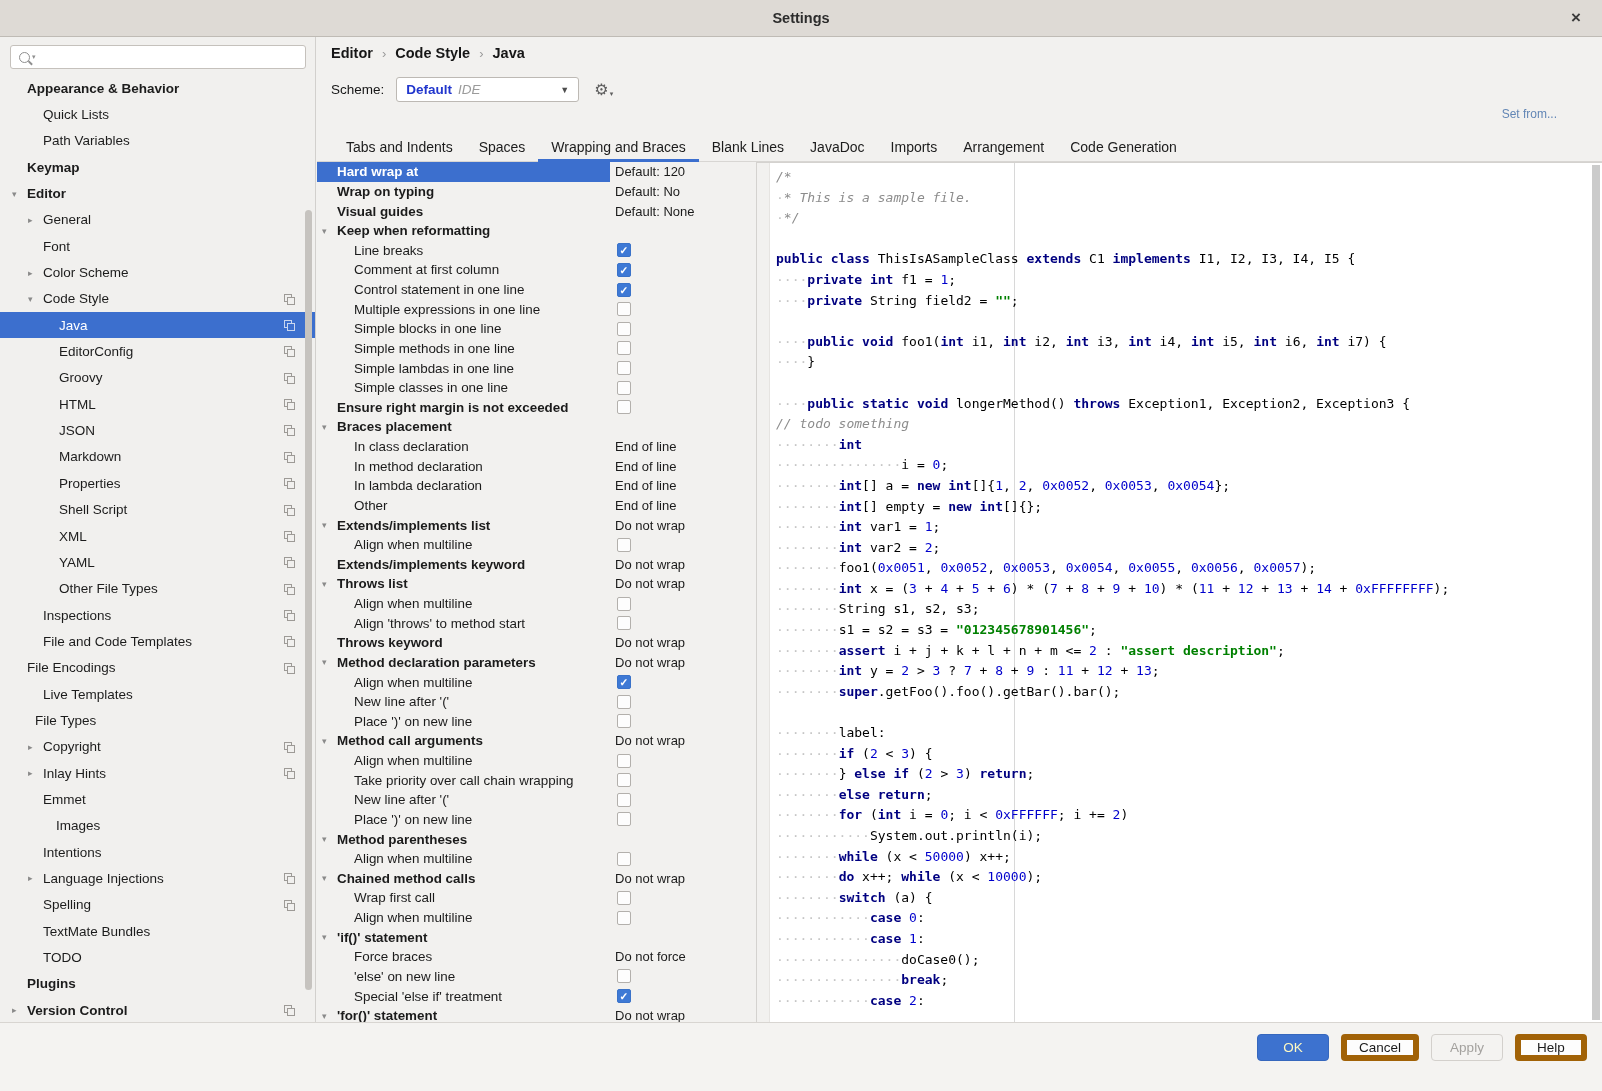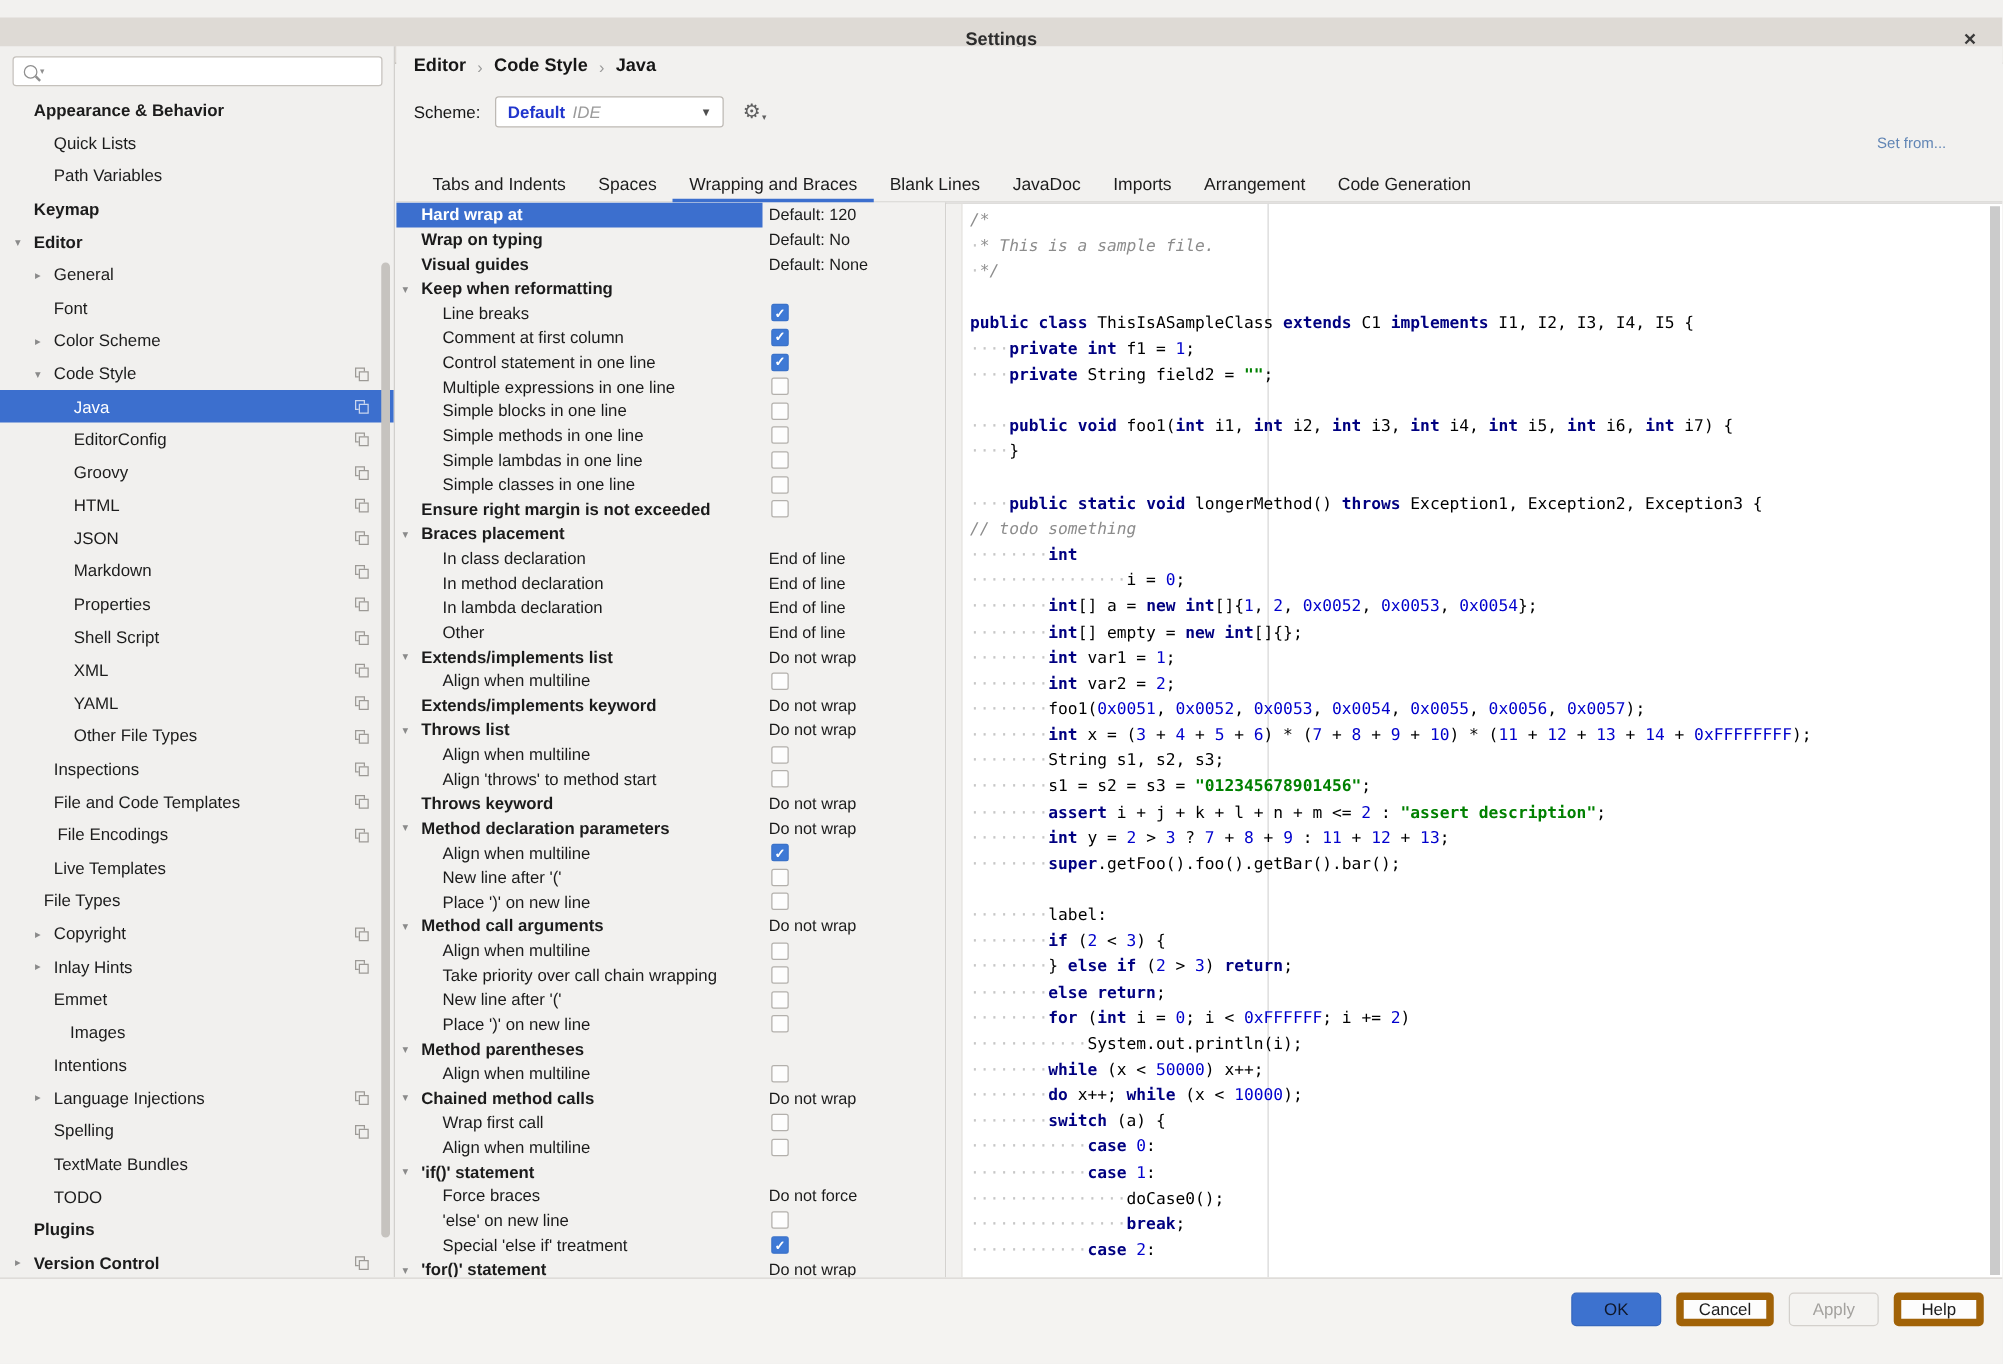--- a/index.html
+++ b/index.html
@@ -2,21 +2,21 @@
 <html><head>
 <meta charset="utf-8">
 <style>
   html,body{margin:0;padding:0;}
   body{width:1602px;height:1091px;position:relative;overflow:hidden;
        background:#f2f1ef;font-family:"Liberation Sans",sans-serif;
        -webkit-font-smoothing:antialiased;}
   .bold{font-weight:bold;}
 
   
-  .titlebar{position:absolute;left:0;top:14px;right:0;height:36px;background:#dedad5;
+  .titlebar{position:absolute;left:0;top:0;right:0;height:36px;background:#dedad5;
             border-bottom:1px solid #bfbbb5;display:flex;align-items:center;justify-content:center;
             font-size:14.5px;font-weight:bold;color:#2c2c2c;}
   .close-btn{position:absolute;right:16px;top:8px;width:20px;height:20px;display:flex;
              align-items:center;justify-content:center;color:#3a3a3a;font-size:17px;font-weight:bold;cursor:pointer;}
 
   
   .sidebar{position:absolute;left:0;top:37px;width:316px;bottom:69px;background:#f1f0ee;
            border-right:1px solid #d2d0cd;overflow:hidden;box-sizing:border-box;}
   .search-box{position:absolute;left:10px;top:8px;width:296px;height:24px;background:#fff;
               border:1px solid #c5c1bc;border-radius:3px;display:flex;align-items:center;
@@ -91,21 +91,21 @@
   .tok-c{color:#8c8c8c;font-style:italic;}
   .tok-p{color:#000;}
   .ws{color:#c6c6c6;}
 
   
   .footer{position:absolute;left:0;right:0;bottom:0;height:69px;background:#f4f3f1;
           border-top:1px solid #d8d5d1;display:flex;justify-content:flex-end;align-items:flex-start;
           gap:12px;padding:11px 15px 0 0;box-sizing:border-box;}
   .btn{min-width:72px;height:27px;border-radius:4px;font-size:13.5px;display:flex;
        align-items:center;justify-content:center;box-sizing:border-box;padding:0 12px;cursor:pointer;}
-  .btn.primary{background:#3d72cf;color:#0f172a;border:1px solid #3667bd;margin-left:43px;}
+  .btn.primary{background:#3d72cf;color:#fef9c3;border:1px solid #3667bd;margin-left:43px;}
   .btn.normal{background:#fdfdfd;color:#1b1b1b;border:6px solid #a16207;}
   .btn.disabled{background:#f4f3f1;color:#a3a19e;border:1px solid #d3d0cc;cursor:default;}
 </style>
 </head>
 <body>
 
 <div class="titlebar">
   <span>Settings</span>
   <span class="close-btn">×</span>
 </div>
@@ -212,21 +212,21 @@
       <div class="tree-row" style="padding-left: 28px;">
         <span class="tree-arrow"></span>
         <span class="tree-label">Inspections</span>
         <span class="copy-icon"></span>
       </div>
       <div class="tree-row" style="padding-left: 28px;">
         <span class="tree-arrow"></span>
         <span class="tree-label">File and Code Templates</span>
         <span class="copy-icon"></span>
       </div>
-      <div class="tree-row" style="padding-left: 31px;">
+      <div class="tree-row" style="padding-left: 12px;">
         <span class="tree-arrow"></span>
         <span class="tree-label">File Encodings</span>
         <span class="copy-icon"></span>
       </div>
       <div class="tree-row" style="padding-left: 28px;">
         <span class="tree-arrow"></span>
         <span class="tree-label">Live Templates</span>
       </div>
       <div class="tree-row" style="padding-left: 20px;">
         <span class="tree-arrow"></span>

